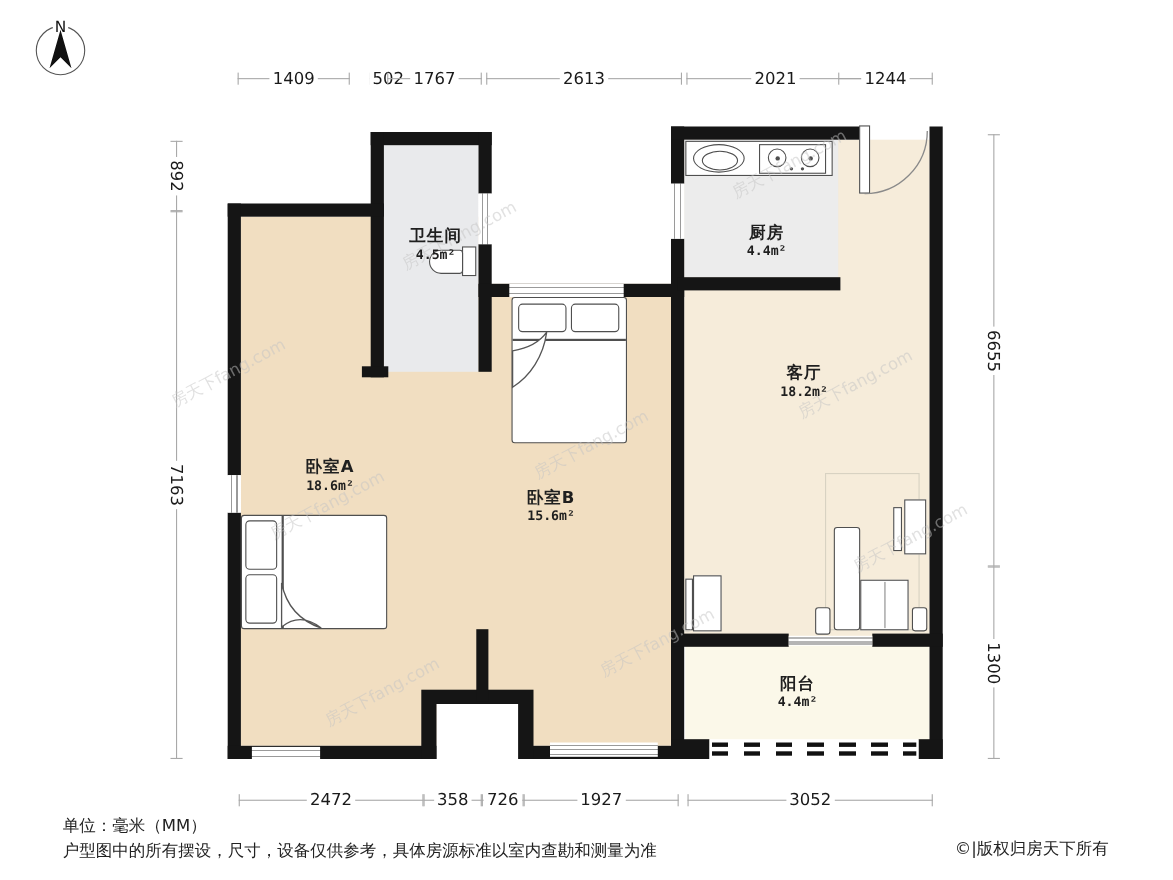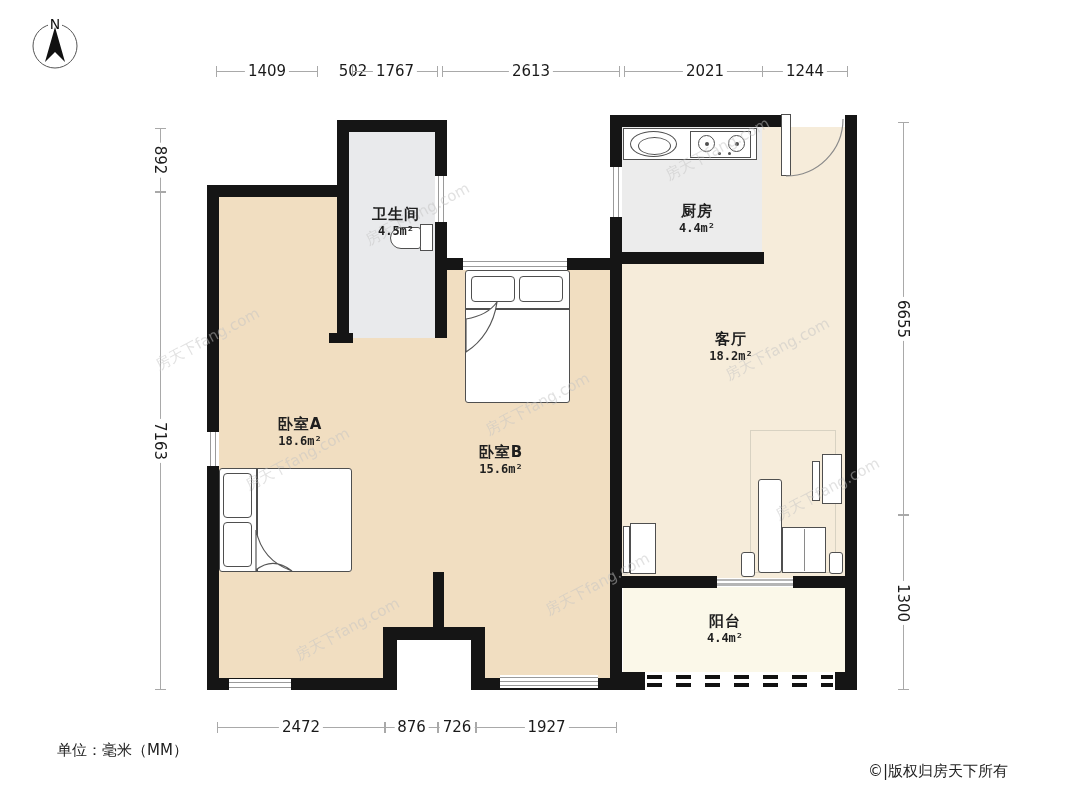--- a/index.html
+++ b/index.html
@@ -220,34 +220,40 @@
   <div class="dim dim-h" style="left:217px;top:719px;width:168px">
     <i class="ln"></i>
       <i class="tk l"></i>
       <i class="tk r"></i>
       <span class="lb">2472</span>
     </div>
   <div class="dim dim-h" style="left:385px;top:719px;width:53px">
     <i class="ln"></i>
       <i class="tk l"></i>
       <i class="tk r"></i>
-      <span class="lb">876</span>
+      <span class="lb">358</span>
     </div>
   <div class="dim dim-h" style="left:438px;top:719px;width:38px">
     <i class="ln"></i>
       <i class="tk l"></i>
       <i class="tk r"></i>
       <span class="lb">726</span>
     </div>
   <div class="dim dim-h" style="left:476px;top:719px;width:141px">
     <i class="ln"></i>
       <i class="tk l"></i>
       <i class="tk r"></i>
       <span class="lb">1927</span>
     </div>
+  <div class="dim dim-h" style="left:625px;top:719px;width:223px">
+    <i class="ln"></i>
+      <i class="tk l"></i>
+      <i class="tk r"></i>
+      <span class="lb">3052</span>
+    </div>
 
   <div class="dim dim-v" style="left:152px;top:128px;height:64px">
     <i class="ln"></i>
       <i class="tk l"></i>
       <i class="tk r"></i>
       <span class="lb">892</span>
     </div>
   <div class="dim dim-v" style="left:152px;top:192px;height:498px">
     <i class="ln"></i>
       <i class="tk l"></i>
@@ -262,15 +268,16 @@
       <span class="lb">6655</span>
     </div>
   <div class="dim dim-v" style="left:895px;top:515px;height:175px">
     <i class="ln"></i>
       <i class="tk l"></i>
       <i class="tk r"></i>
       <span class="lb">1300</span>
     </div>
 
   <div class="foot" style="left:57px;top:741px">单位：毫米（MM）</div>
+  <div class="foot" style="left:57px;top:764px">户型图中的所有摆设，尺寸，设备仅供参考，具体房源标准以室内查勘和测量为准</div>
   <div class="foot" style="right:58px;top:762px">©|版权归房天下所有</div>
 
 </div>
 
 </body></html>

